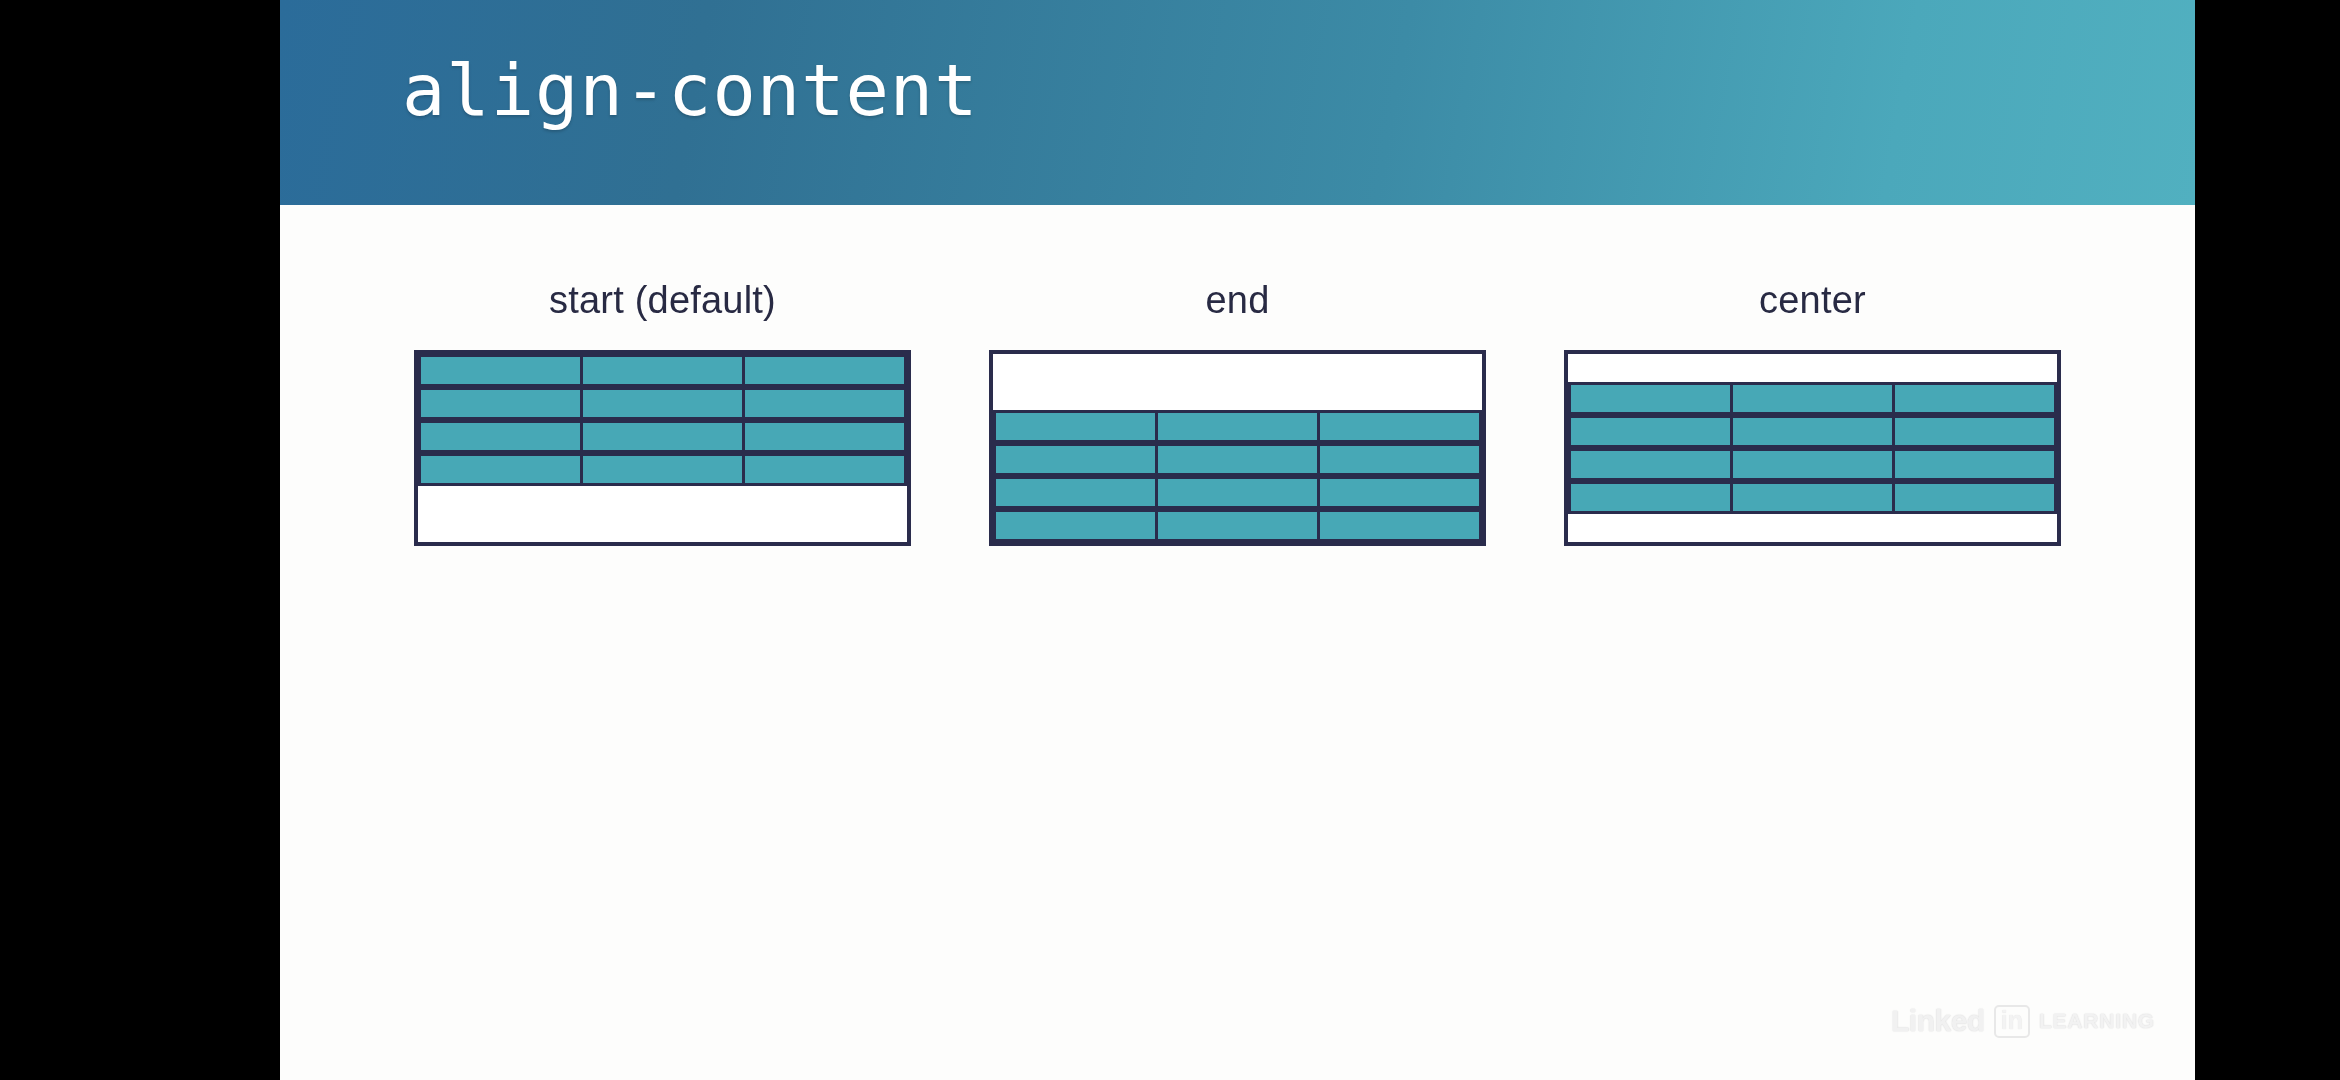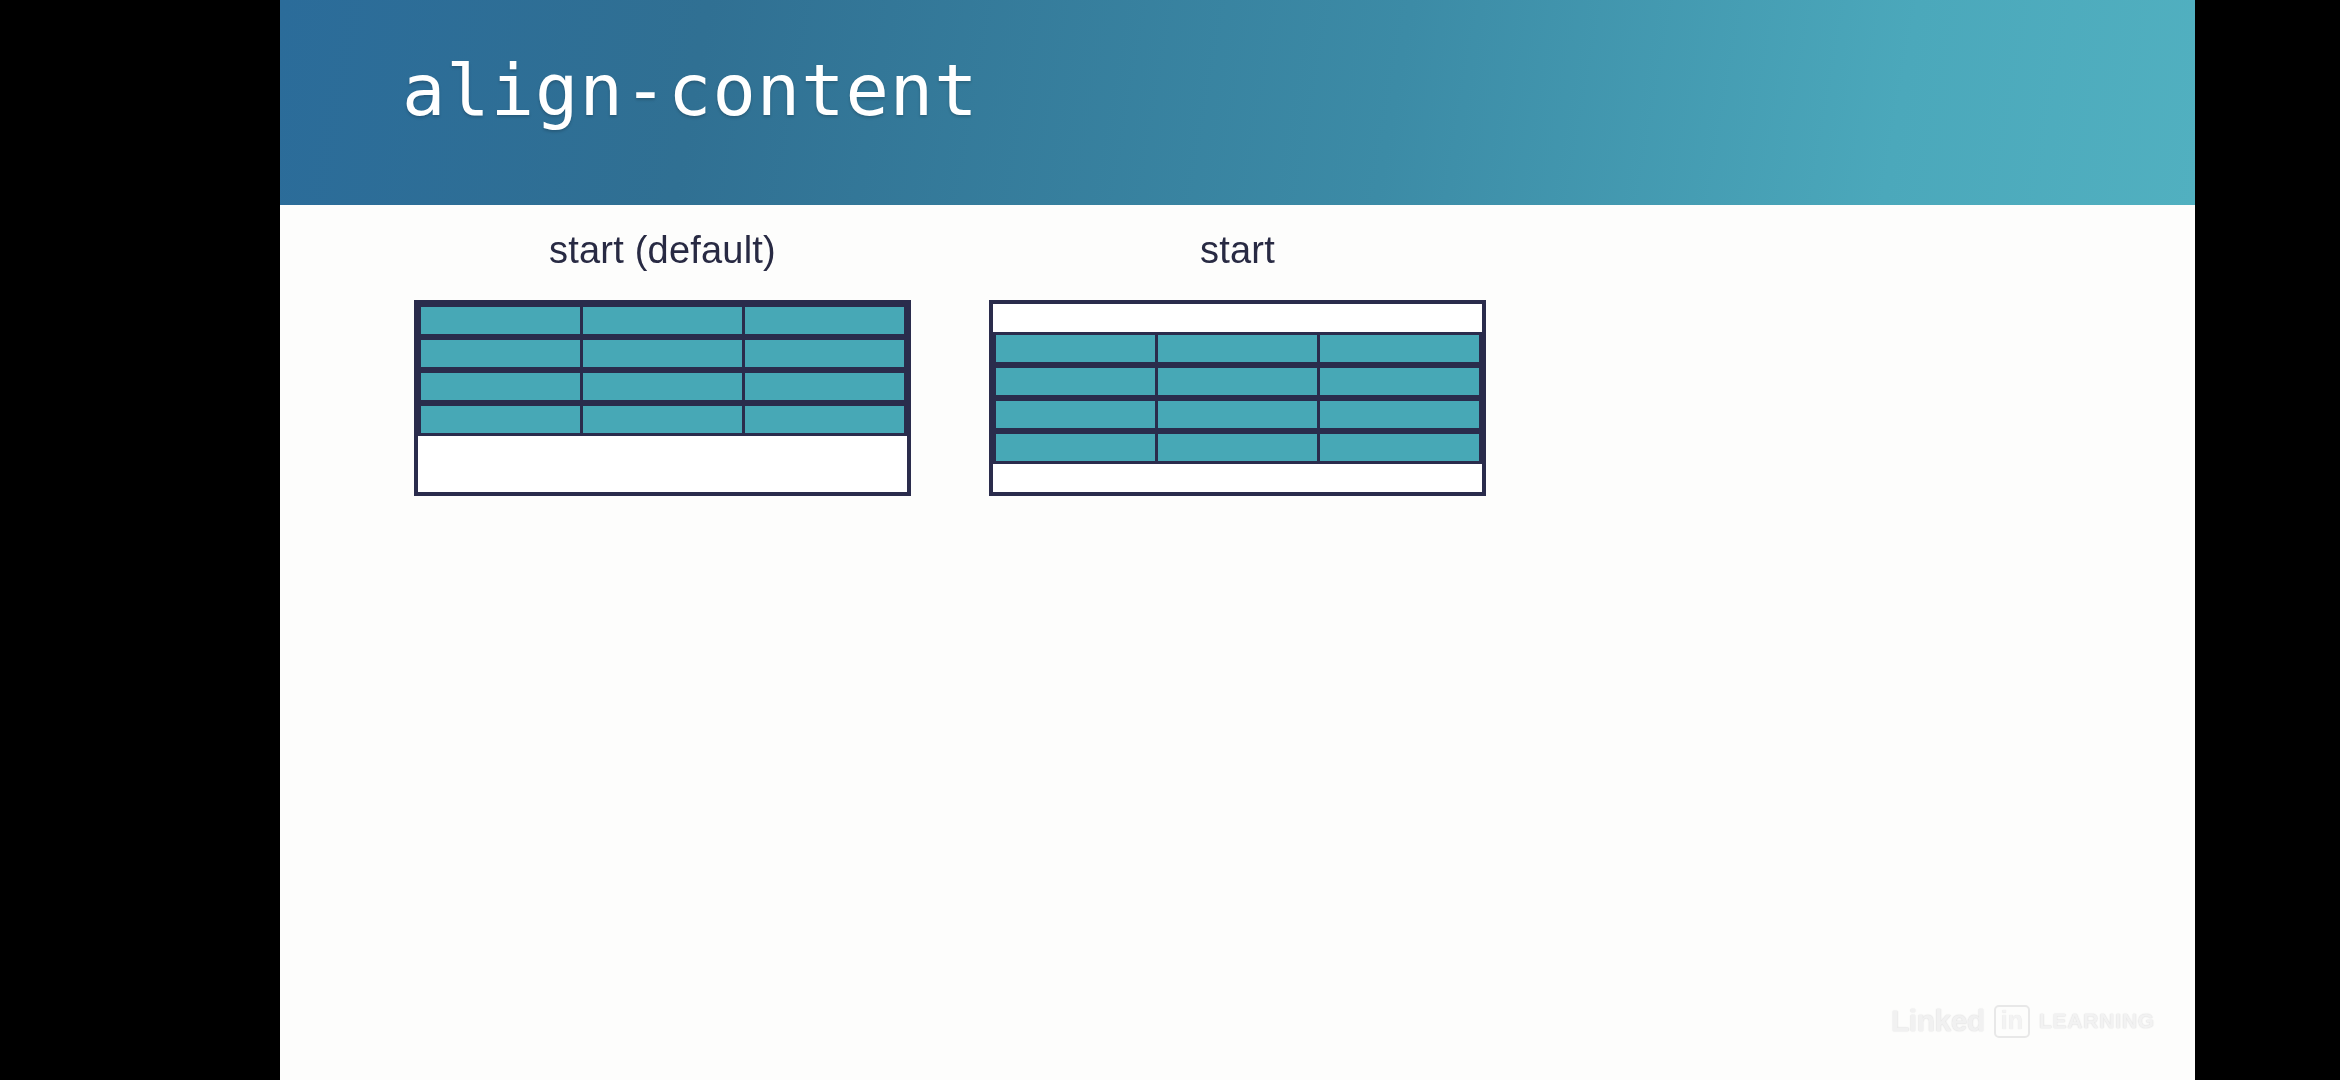--- a/index.html
+++ b/index.html
@@ -61,21 +61,21 @@
     position: absolute;
     left: 0;
     top: 205px;
     width: 1915px;
     height: 770px;
     display: grid;
     grid-template-columns: repeat(3, 1fr);
     grid-template-rows: repeat(2, 1fr);
     column-gap: 0px;
     row-gap: 0px;
-    padding: 24px 95px 0 95px;
+    padding: 74px 95px 0 95px;
     box-sizing: border-box;
   }
 
   .demo {
     display: flex;
     flex-direction: column;
     align-items: center;
   }
 
   .demo-label {
@@ -197,23 +197,48 @@
             <div class="cell"></div>
           </div>
           <div class="row">
             <div class="cell"></div>
             <div class="cell"></div>
             <div class="cell"></div>
           </div>
         </div>
       </div>
 
-
       <div class="demo">
-        <div class="demo-label">start</div>
+        <div class="demo-label">end</div>
+        <div class="box ac-end">
+          <div class="row">
+            <div class="cell"></div>
+            <div class="cell"></div>
+            <div class="cell"></div>
+          </div>
+          <div class="row">
+            <div class="cell"></div>
+            <div class="cell"></div>
+            <div class="cell"></div>
+          </div>
+          <div class="row">
+            <div class="cell"></div>
+            <div class="cell"></div>
+            <div class="cell"></div>
+          </div>
+          <div class="row">
+            <div class="cell"></div>
+            <div class="cell"></div>
+            <div class="cell"></div>
+          </div>
+        </div>
+      </div>
+
+      <div class="demo">
+        <div class="demo-label">center</div>
         <div class="box ac-center">
           <div class="row">
             <div class="cell"></div>
             <div class="cell"></div>
             <div class="cell"></div>
           </div>
           <div class="row">
             <div class="cell"></div>
             <div class="cell"></div>
             <div class="cell"></div>

